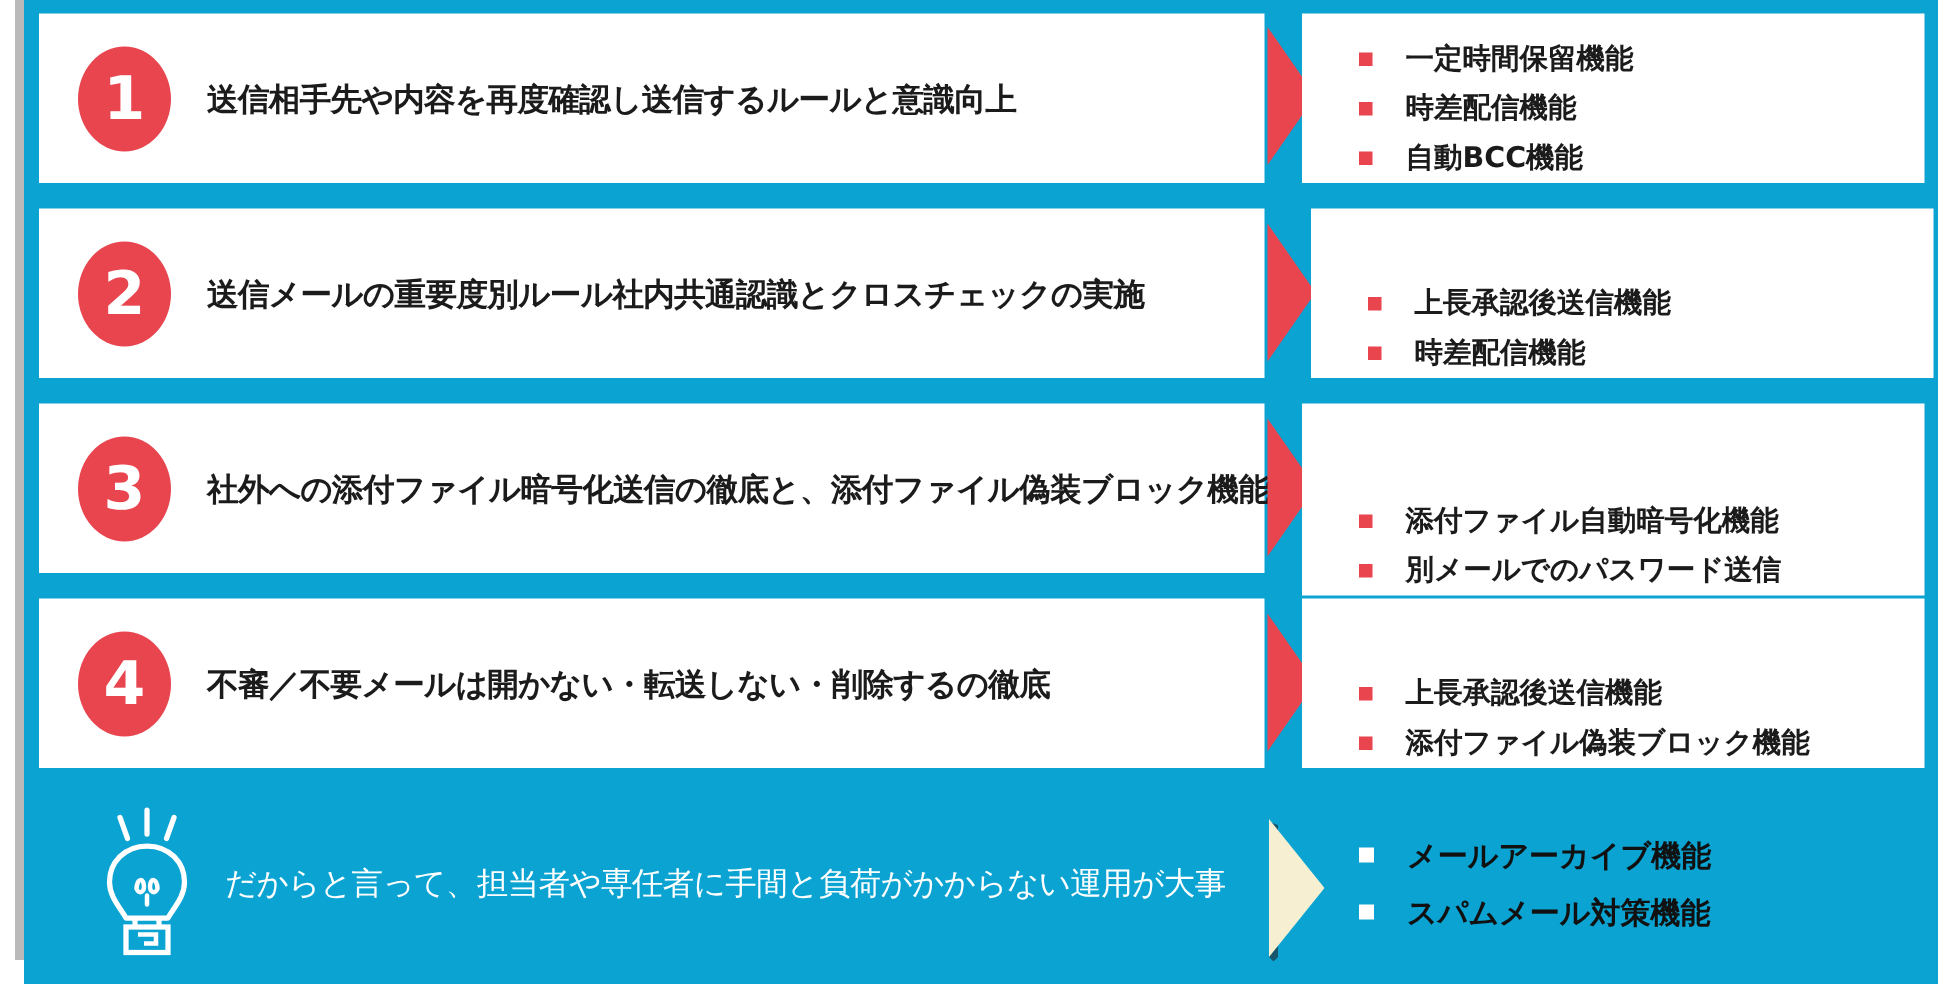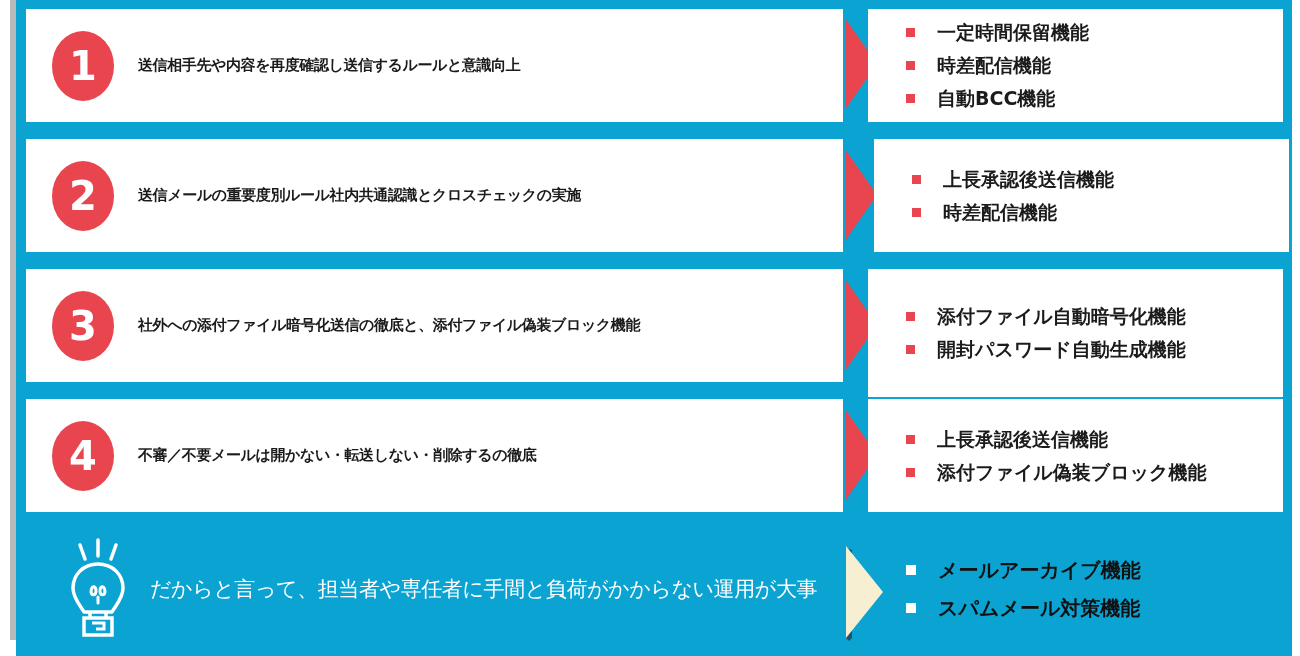--- a/index.html
+++ b/index.html
@@ -43,21 +43,21 @@
     background: #ffffff;
     display: flex;
     align-items: center;
     box-sizing: border-box;
   }
   .panel-right {
     position: absolute;
     background: #ffffff;
     display: flex;
     flex-direction: column;
-    justify-content: center;
+    justify-content: flex-end;
     box-sizing: border-box;
   }
 
   
   .num-circle {
     position: relative;
     width: 62px;
     height: 70px;
     flex: 0 0 auto;
     margin-left: 26px;
@@ -68,21 +68,21 @@
     justify-content: center;
     color: #ffffff;
     font-size: 40px;
     font-weight: bold;
     line-height: 1;
     font-family: "DejaVu Sans", "Liberation Sans", sans-serif;
   }
 
   .row-text {
     margin-left: 24px;
-    font-size: 15px;
+    font-size: 21px;
     font-weight: bold;
     color: #1b1b1b;
     letter-spacing: -0.4px;
     white-space: nowrap;
   }
 
   
   .bullets {
     list-style: none;
     margin: 0;
@@ -233,21 +233,21 @@
     </svg>
   </div>
   <div class="panel-right" style="left:868px; top:269px; width:415px; height:128px;">
     <ul class="bullets">
       <li>
         <span class="bullet-sq"></span>
         <span>添付ファイル自動暗号化機能</span>
       </li>
       <li>
         <span class="bullet-sq"></span>
-        <span>開封パスワード自動生成機能</span>
+        <span>別メールでのパスワード送信</span>
       </li>
     </ul>
   </div>
 
   <div class="panel-left" style="left:26px; top:399px; width:817px; height:113px;">
     <div class="num-circle">
       <span>4</span>
     </div>
     <div class="row-text">不審／不要メールは開かない・転送しない・削除するの徹底</div>
   </div>

